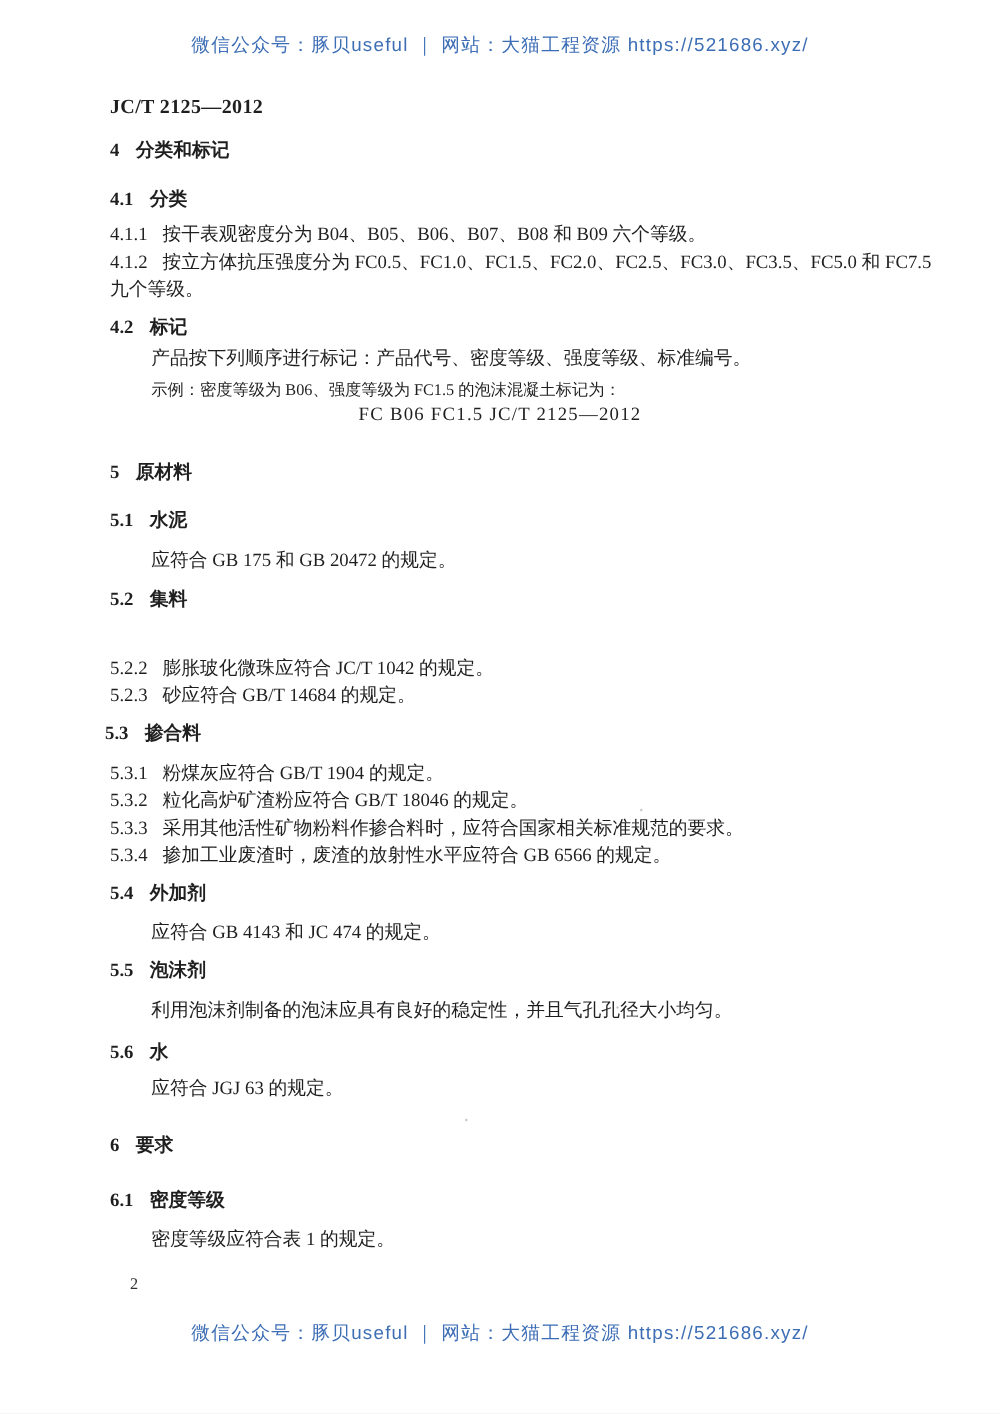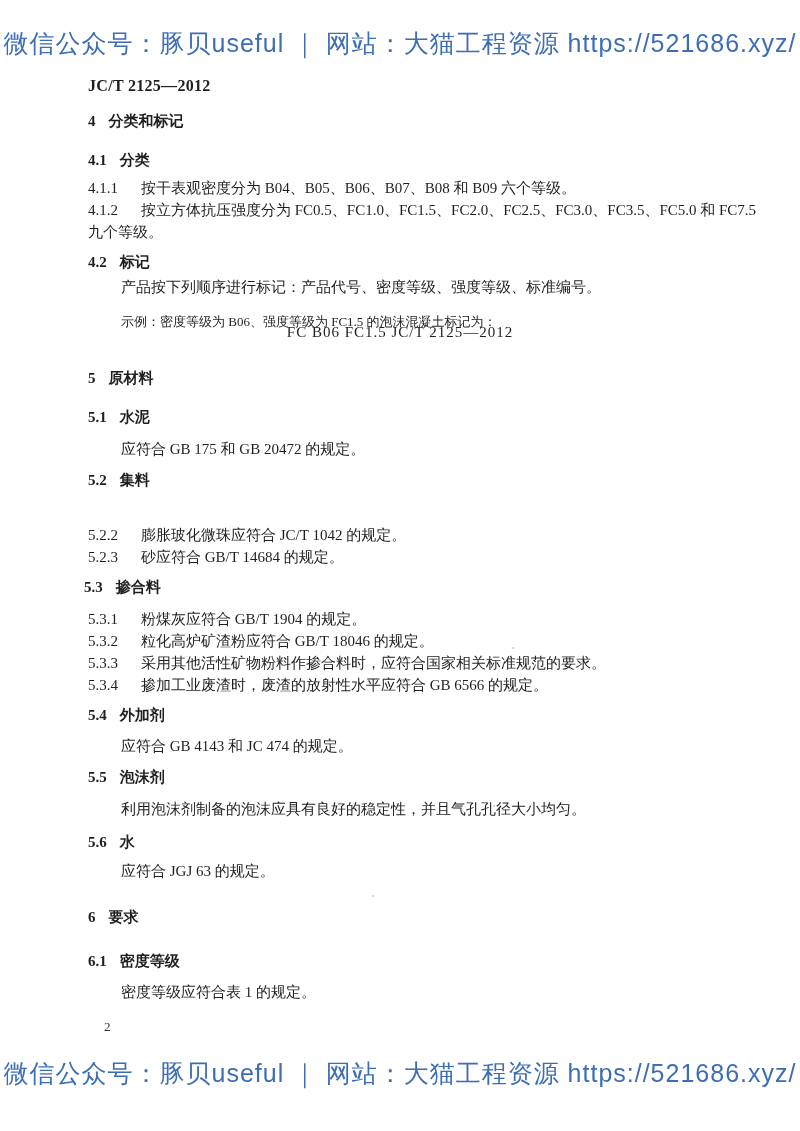--- a/index.html
+++ b/index.html
@@ -11,21 +11,21 @@
     background: #ffffff;
     overflow: hidden;
     font-family: "Liberation Serif", "DejaVu Serif", serif;
     color: var(--ink, #1f1f1f);
   }
   .wm {
     position: absolute;
     left: 0; right: 0;
     text-align: center;
     font-family: "Liberation Sans", "DejaVu Sans", sans-serif;
-    font-size: 25px;
+    font-size: 15px;
     letter-spacing: 1px;
     color: var(--wm, #3d6eb5);
     white-space: nowrap;
   }
   .line {
     position: absolute;
     white-space: nowrap;
     line-height: 20px;
     font-size: 15px;
   }
@@ -34,22 +34,22 @@
     font-size: 16px;
     letter-spacing: 0.3px;
     font-family: "Liberation Serif", "DejaVu Serif", serif;
   }
   .h {
     font-weight: 700;
     font-family: "Liberation Sans", "DejaVu Sans", sans-serif;
     font-size: 15px;
   }
   .h .num { margin-right: 13px; font-family: "Liberation Serif", "DejaVu Serif", serif; }
-  .item .num { margin-right: 23px; }
-  .note { font-size: 13px; margin-top: 10px; }
+  .item .num { margin-right: 12px; }
+  .note { font-size: 13px; }
   .center { left: 0; right: 0; text-align: center; letter-spacing: 1px; }
   .pagenum { font-size: 13px; color: #333; }
   .speck { position: absolute; background: #9a9a9a; border-radius: 50%; opacity: .55; }
 </style>
 </head>
 <body>
 
 <div class="page">
 
   <div class="wm" style="top:27px">

